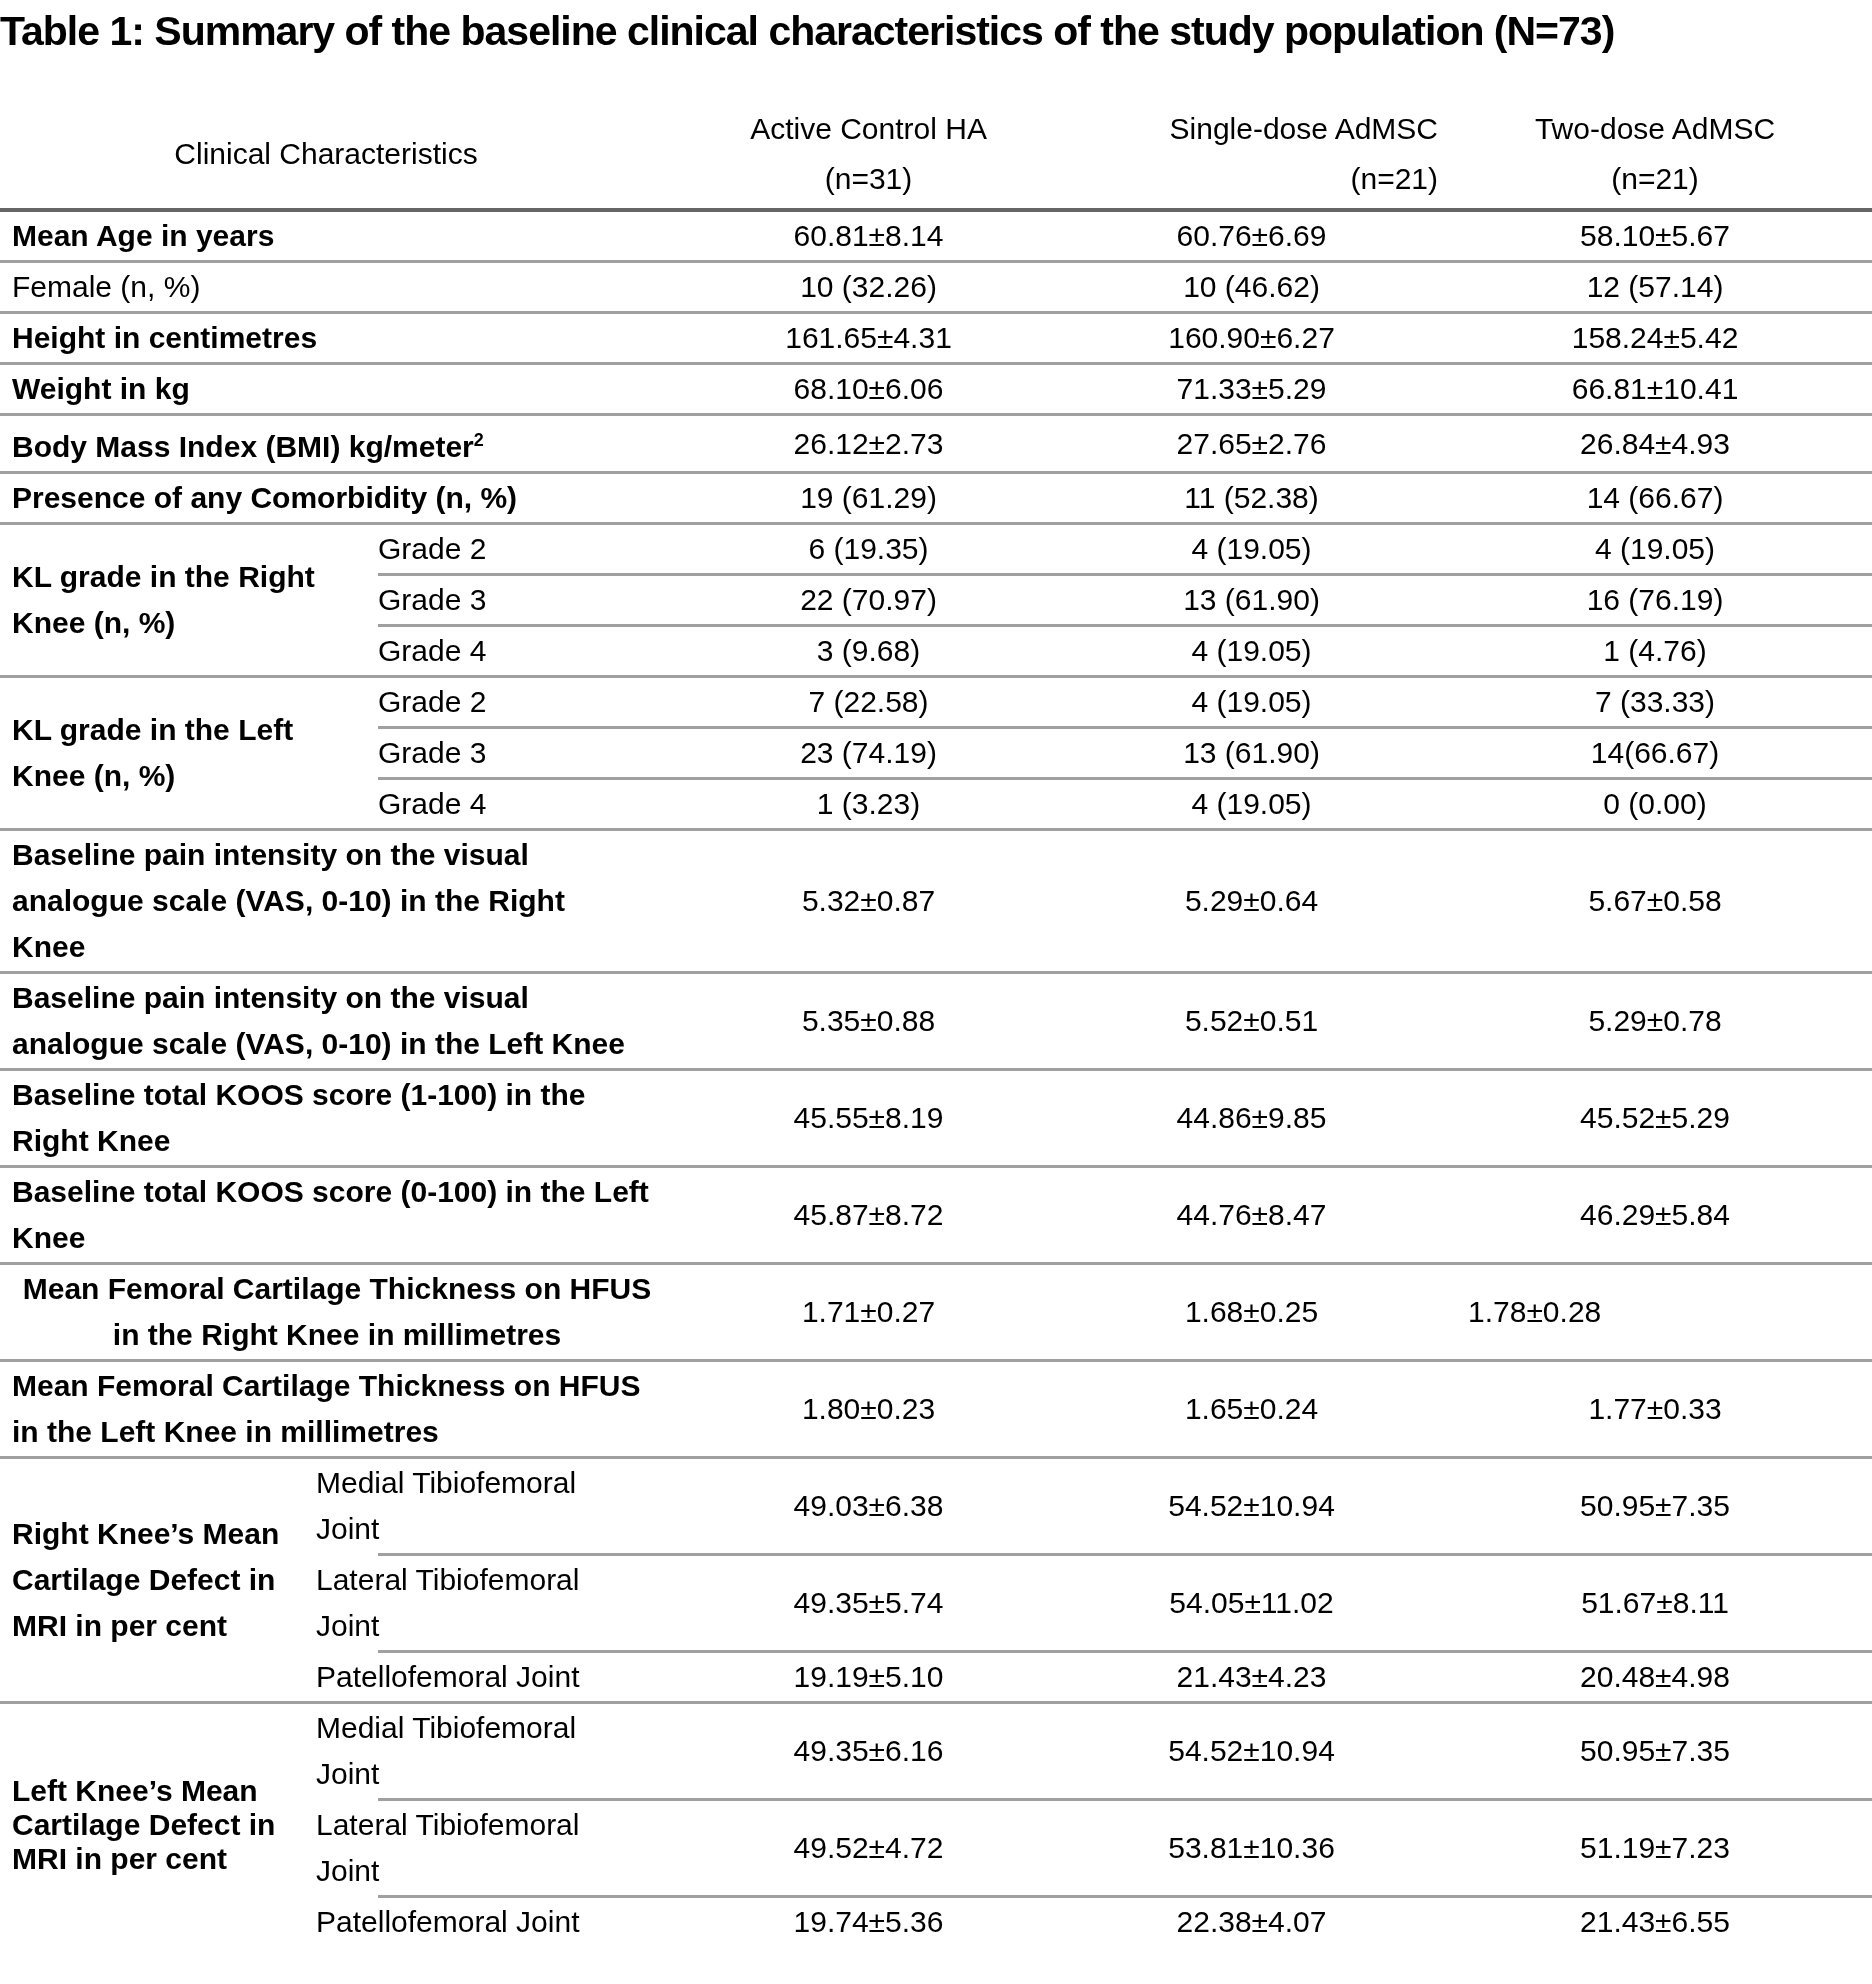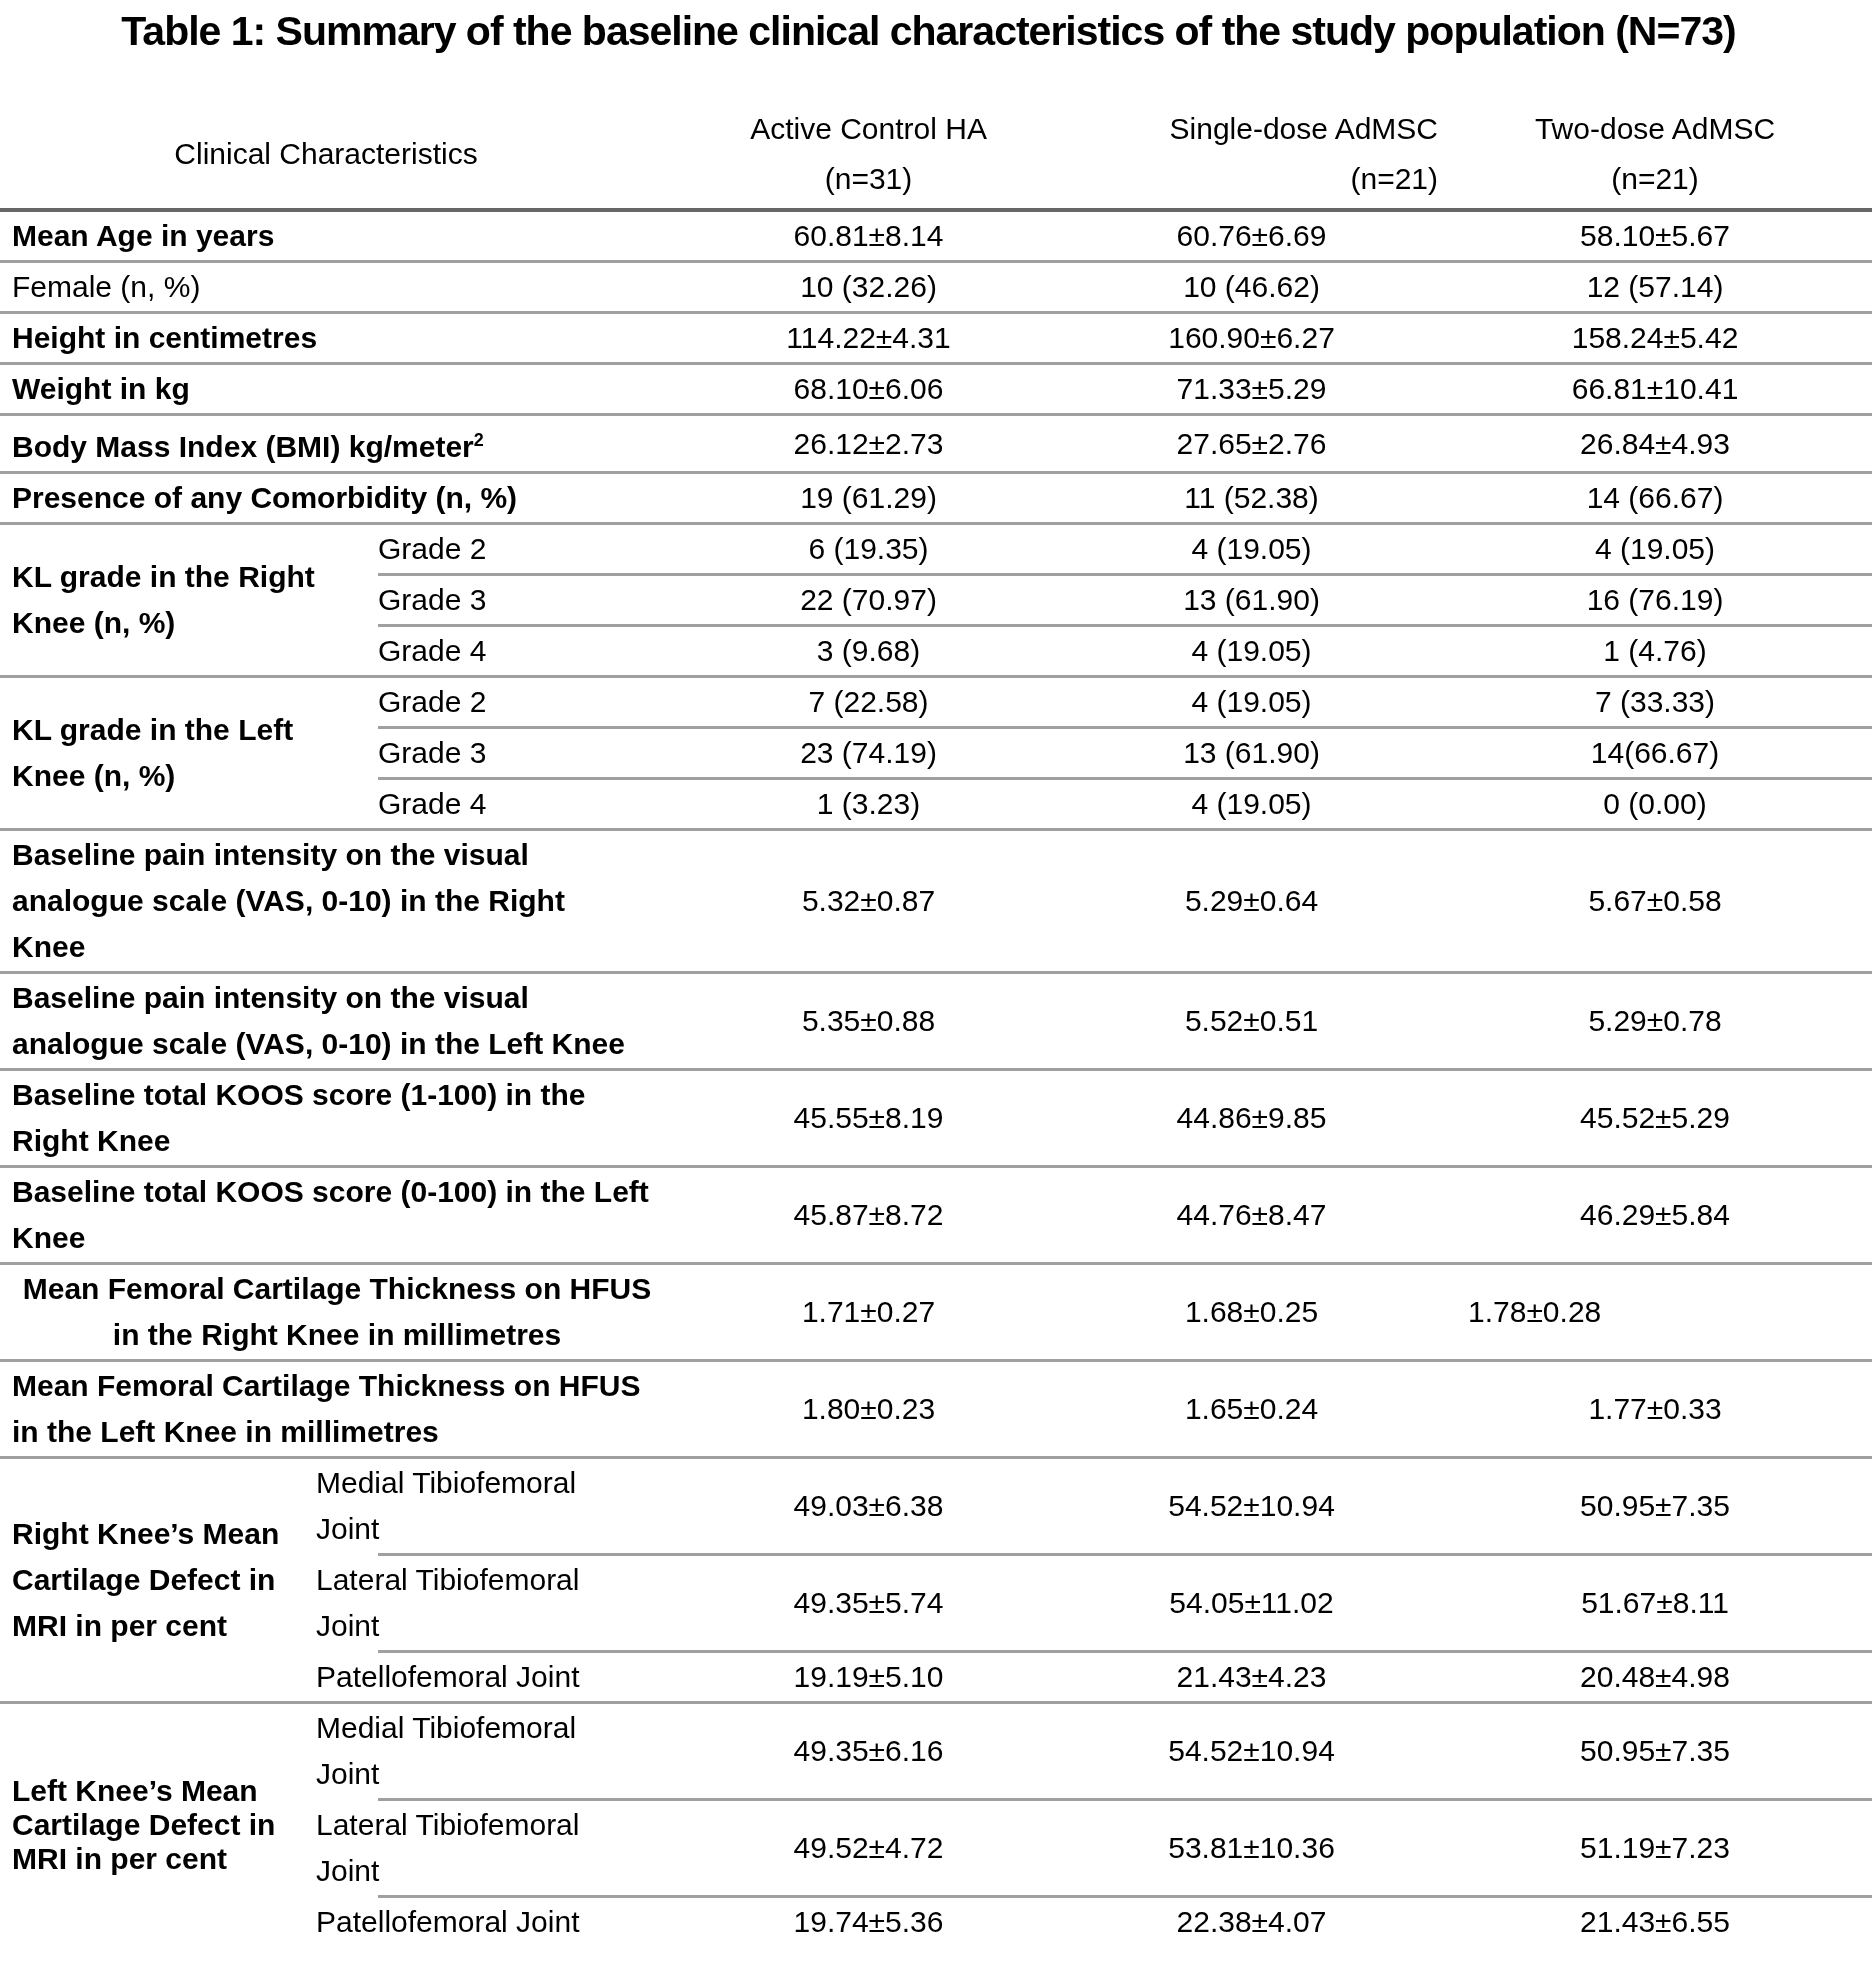--- a/index.html
+++ b/index.html
@@ -1,18 +1,18 @@
 <!DOCTYPE html>
 <html style="font-size:8px"><head>
 <meta charset="utf-8">
 <style>
   html, body { margin:0; padding:0; background:#ffffff; }
   body { width:1873px; height:1985px; position:relative; overflow:hidden;
          font-family:"Liberation Sans", sans-serif; color:#000; }
-  .title { position:absolute; left:0; top:4px; width:1857px; text-align:center;
+  .title { position:absolute; left:0; top:4px; width:1857px; 
            font-size:41px; font-weight:bold; letter-spacing:-1px; line-height:55px; }
   table { position:absolute; left:0; top:100px; width:1720px; border-collapse:collapse;
           font-size:30px; line-height:46px; table-layout:fixed; }
   col.c-main { width:378px; }
   col.c-sub { width:294px; }
   col.c-v1 { width:393px; }
   col.c-v2 { width:373px; }
   col.c-v3 { width:434px; }
   th { font-weight:normal; text-align:center; vertical-align:middle; padding:4px 0 4px 0; }
   thead tr { border-bottom:4.5px solid #666666; }
@@ -71,21 +71,21 @@
 
     <tr>
       <td colspan="2" class="lbl normal">Female (n, %)</td>
       <td class="val">10 (32.26)</td>
       <td class="val">10 (46.62)</td>
       <td class="val">12 (57.14)</td>
     </tr>
 
     <tr>
       <td colspan="2" class="lbl">Height in centimetres</td>
-      <td class="val">114.22±4.31</td>
+      <td class="val">161.65±4.31</td>
       <td class="val">160.90±6.27</td>
       <td class="val">158.24±5.42</td>
     </tr>
 
     <tr>
       <td colspan="2" class="lbl">Weight in kg</td>
       <td class="val">68.10±6.06</td>
       <td class="val">71.33±5.29</td>
       <td class="val">66.81±10.41</td>
     </tr>

